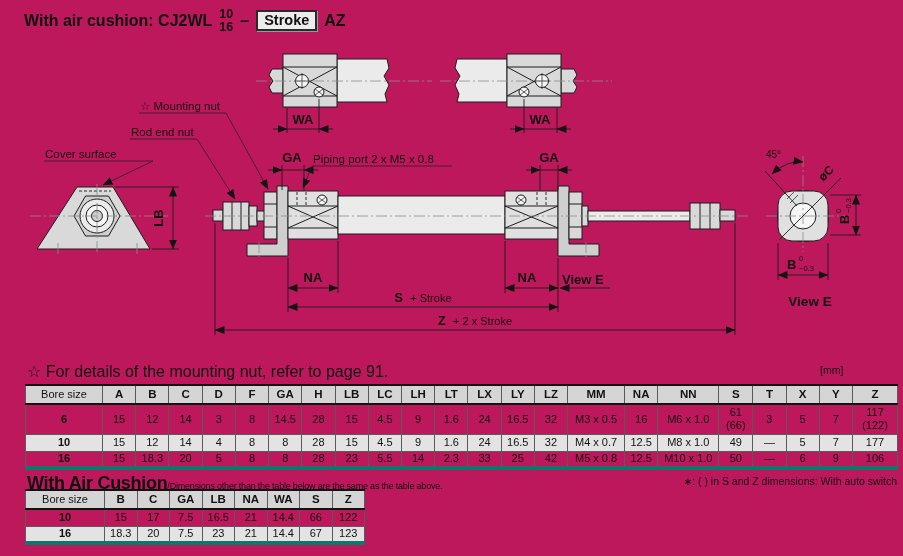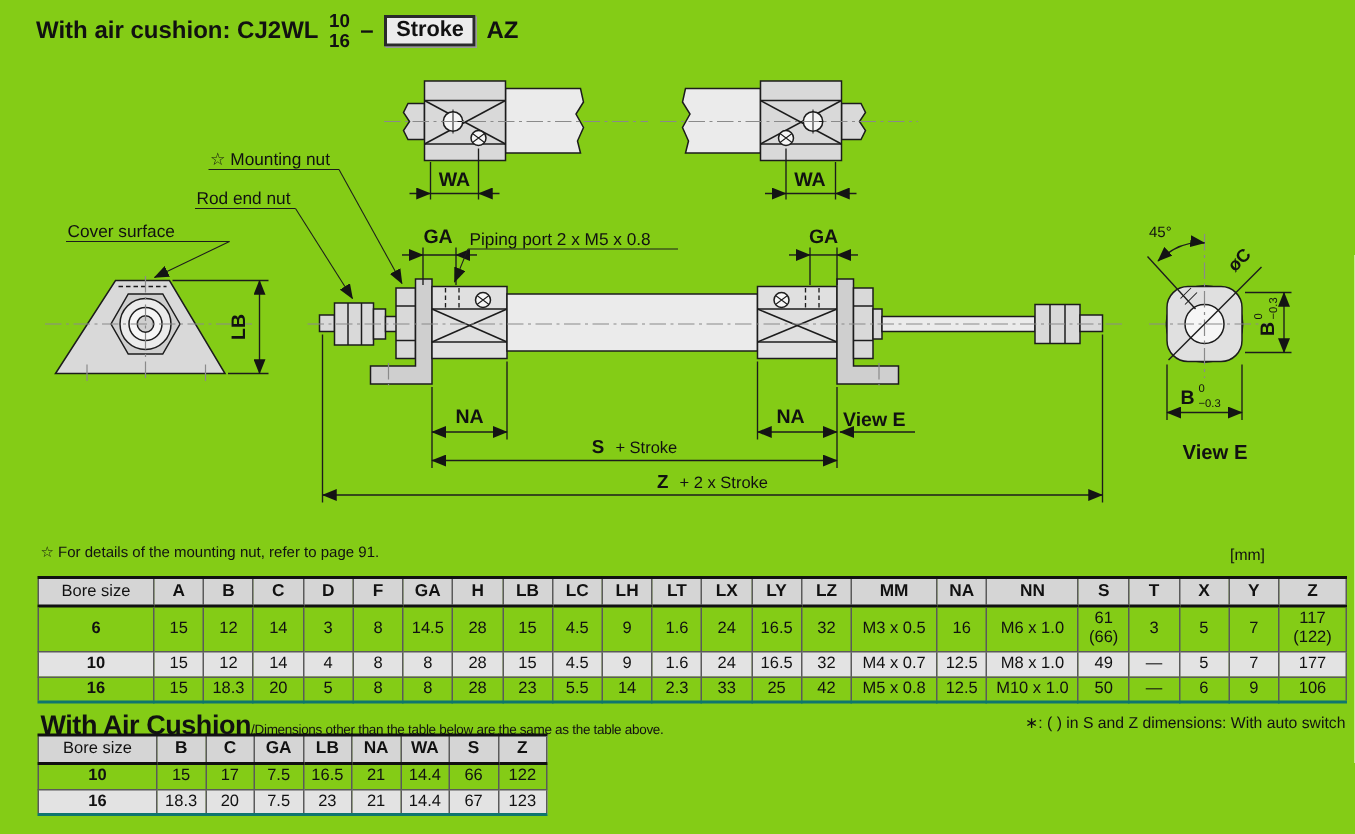--- a/index.html
+++ b/index.html
@@ -1,16 +1,16 @@
 <!DOCTYPE html>
 <html><head>
 <meta charset="utf-8">
 <style>
   html,body{margin:0;padding:0;background:#fff;}
-  .page{position:relative;width:903px;height:556px;background:#84cc16;overflow:hidden;
+  .page{position:relative;width:903px;height:556px;background:#be185d;overflow:hidden;
         font-family:"Liberation Sans", sans-serif;color:#111;}
   
   .title{position:absolute;left:24px;top:8px;display:flex;align-items:center;gap:7px;
          font-weight:bold;font-size:16px;}
   .frac{display:inline-flex;flex-direction:column;line-height:1.02;font-size:12.5px;font-weight:bold;}
   .stroke-box{border:2px solid #2a2a2a;background:#ececec;padding:0px 6px 1px 6px;font-size:14.5px;
               box-shadow:1px 1px 0 #999;}
   
   .drawing{position:absolute;left:0;top:44px;}
   .ln{stroke:#1c1c1c;stroke-width:1;fill:none;}
@@ -23,25 +23,25 @@
   .pc{fill:#cfcfcf;stroke:#1c1c1c;stroke-width:1;}
   .pd{fill:#e0e0e0;stroke:#1c1c1c;stroke-width:1;}
   .hole{fill:#f6f6f6;stroke:#1c1c1c;stroke-width:1;}
   text{fill:#111;}
   .dlab{font:bold 13px "Liberation Sans",sans-serif;}
   .slab{font:11.5px "Liberation Sans",sans-serif;}
   .s10{font:10px "Liberation Sans",sans-serif;}
   .tiny{font:7.5px "Liberation Sans",sans-serif;}
   .cap{font:bold 13.5px "Liberation Sans",sans-serif;}
   
-  .note{position:absolute;left:27px;top:362px;font-size:10px;}
+  .note{position:absolute;left:27px;top:362px;font-size:16px;}
   .unit{position:absolute;left:820px;top:364px;font-size:10.5px;}
   
   table{border-collapse:collapse;table-layout:fixed;}
-  .tbl{position:absolute;left:25px;border-top:2px solid #111;border-bottom:2px solid #0f766e;}
+  .tbl{position:absolute;left:25px;border-top:2px solid #111;border-bottom:4px solid #0f766e;}
   .tbl th,.tbl td{border:1px solid #5a5a5a;text-align:center;padding:0;
                   white-space:pre-line;line-height:1.2;}
   .tbl thead th{background:#d5d5d5;font-weight:bold;font-size:11.5px;height:17px;
                 border-bottom:2px solid #111;}
   .tbl thead th:first-child{font-weight:normal;font-size:11px;}
   .tbl tbody th{font-weight:bold;font-size:11px;}
   .tbl tbody td{font-size:11px;}
   .tbl tbody tr{height:17px;}
   .tbl tbody tr.shaded th,.tbl tbody tr.shaded td{background:#e3e3e3;}
   .main{top:384px;width:873px;}

